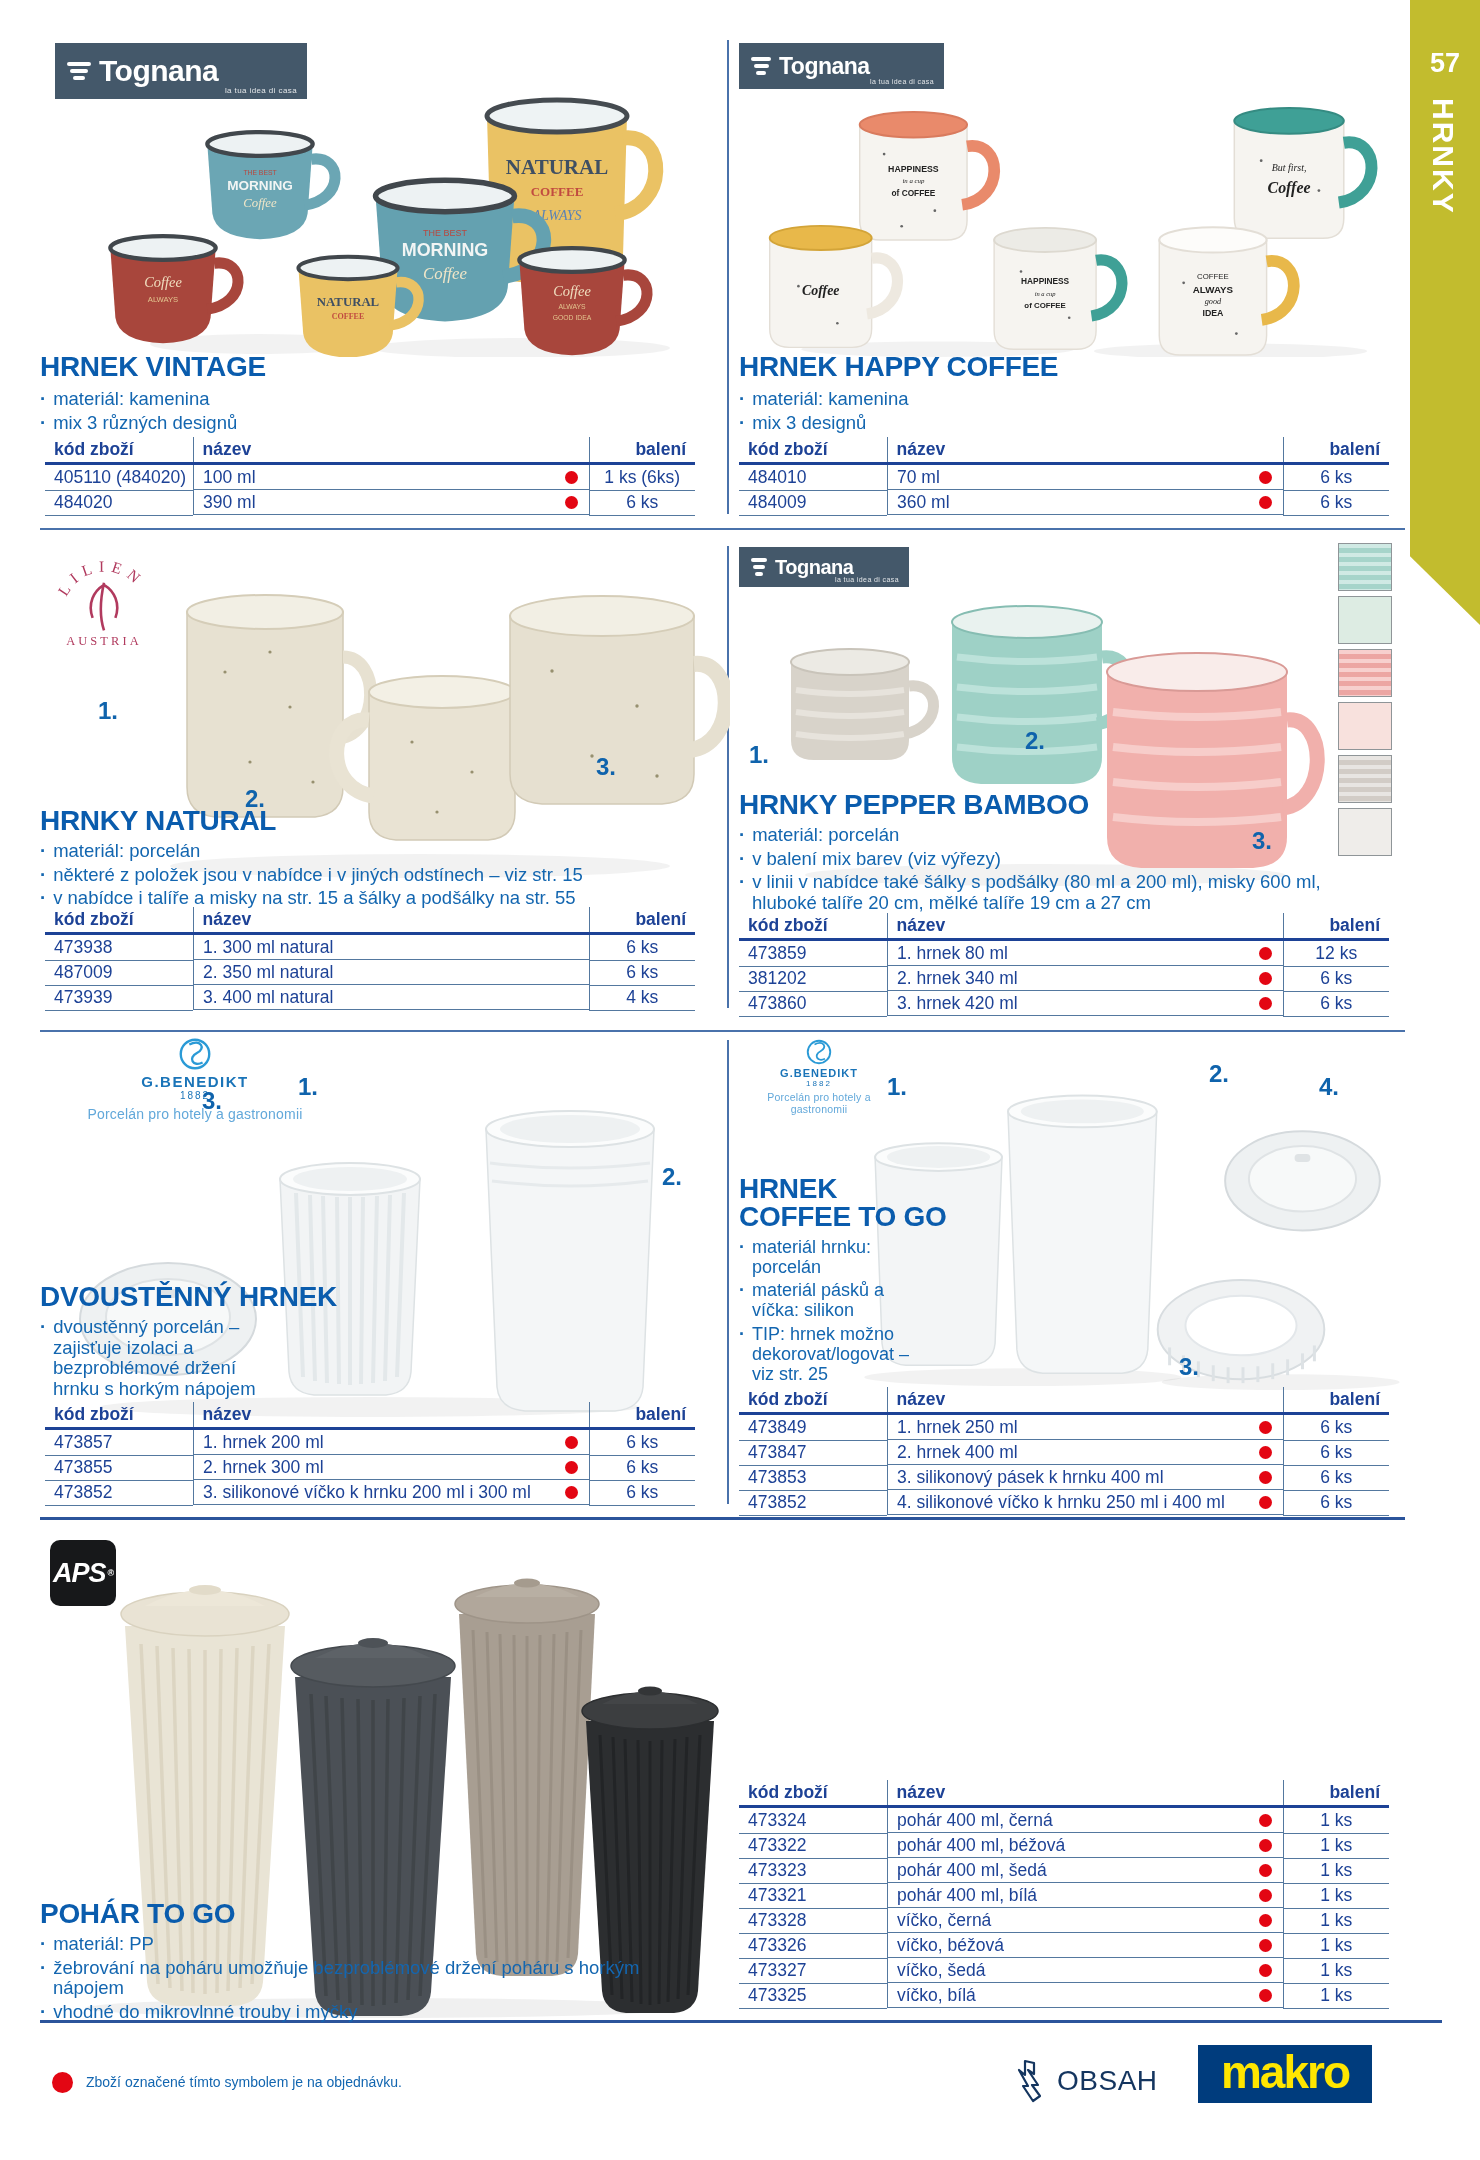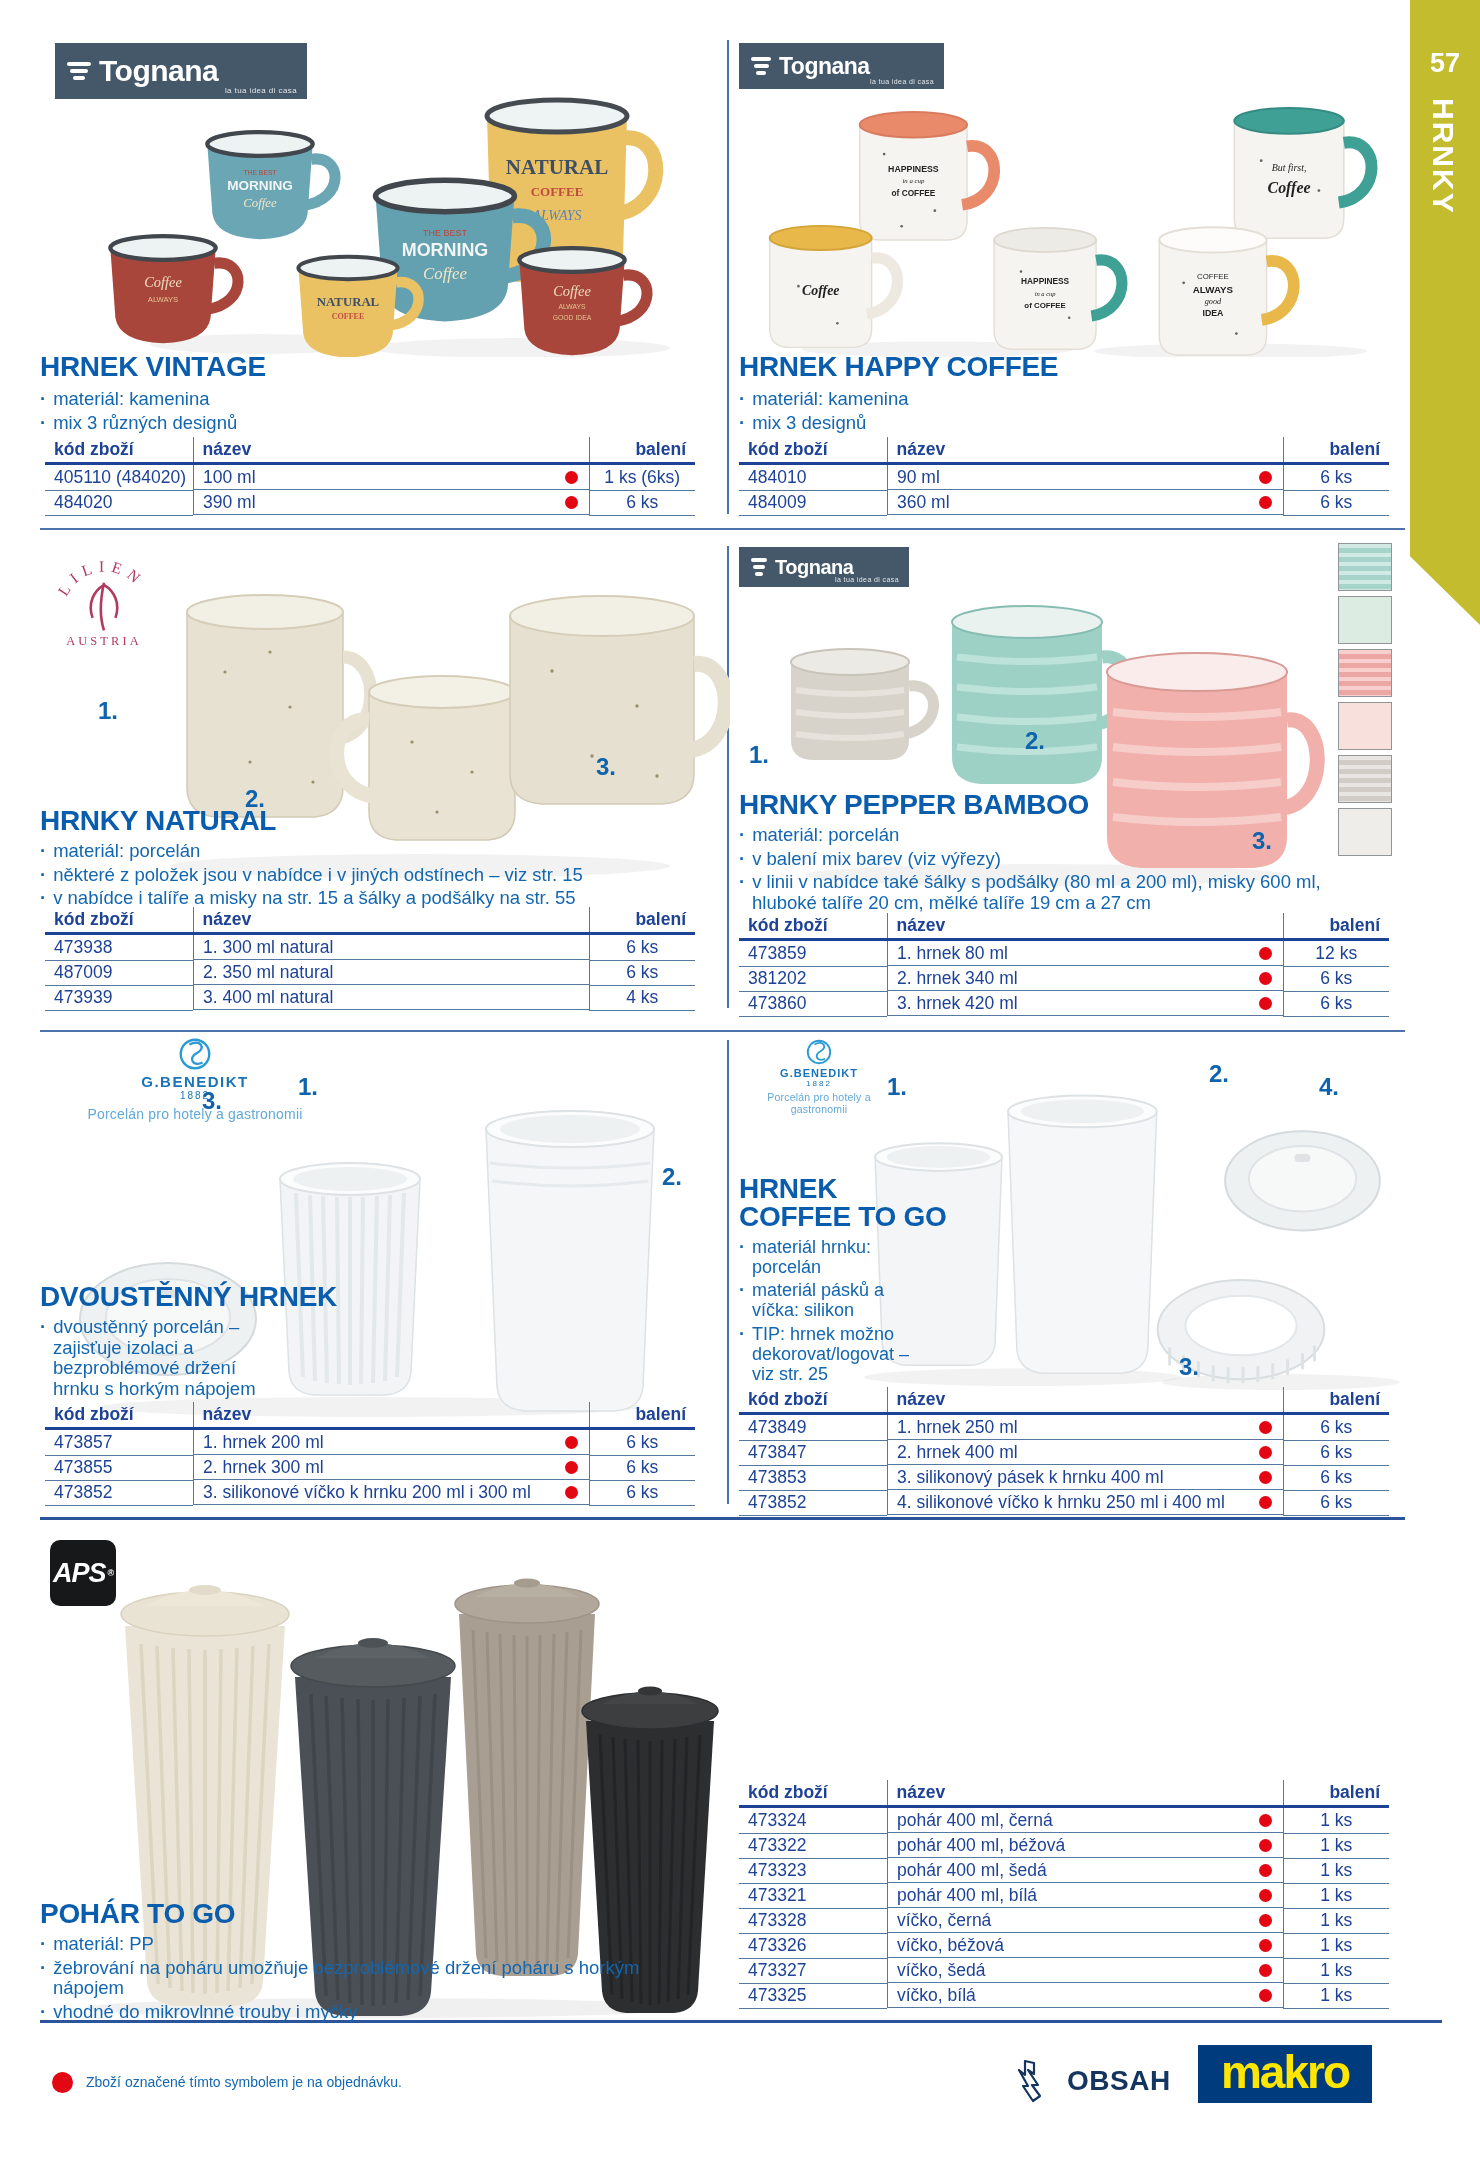--- a/index.html
+++ b/index.html
@@ -54,21 +54,21 @@
   .swatch.ribbed{background-image:repeating-linear-gradient(180deg,rgba(255,255,255,.45) 0 4px,rgba(0,0,0,0.02) 4px 9px);}
   
   .ribbon{position:absolute;right:0;top:0;width:70px;height:625px;background:#c2bc2e;
           clip-path:polygon(0 0,100% 0,100% 100%,0 89%);}
   .page-num{position:absolute;top:48px;width:70px;text-align:center;color:#fff;font-weight:bold;font-size:27px;}
   .ribbon-label{position:absolute;top:98px;left:50%;transform:translateX(-50%);writing-mode:vertical-rl;
           color:#fff;font-weight:bold;font-size:30px;letter-spacing:2px;}
   
   .f-dot{position:absolute;width:21px;height:21px;border-radius:50%;background:#e30613;}
   .f-note{position:absolute;color:#1366b0;font-size:14px;}
-  .obsah{position:absolute;display:flex;align-items:center;gap:16px;color:#14355f;font-weight:bold;font-size:28px;
+  .obsah{position:absolute;display:flex;align-items:center;gap:6px;color:#14355f;font-weight:normal;font-size:28px;
          letter-spacing:.5px;text-decoration:none;cursor:pointer;}
   .makro{position:absolute;background:#003c7d;display:flex;align-items:center;justify-content:center;}
   .makro span{color:#ffe600;font-weight:bold;font-size:46px;letter-spacing:-2px;line-height:1;transform:translateY(-2px);}
   .mt{font-family:"Liberation Serif",serif;}
   svg{display:block;}
 </style>
 </head>
 <body>
 
 <div class="page">
@@ -273,21 +273,21 @@
           <tr>
         <th>kód zboží</th>
         <th>název</th>
         <th class="t-pack">balení</th>
       </tr>
         </thead>
       <tbody>
           <tr>
             <td>484010</td>
             <td class="name-cell">
-              <span>90 ml</span>
+              <span>70 ml</span>
               <span class="dot"></span>
             </td>
             <td class="pack-cell">6 ks</td>
           </tr>
           <tr>
             <td>484009</td>
             <td class="name-cell">
               <span>360 ml</span>
               <span class="dot"></span>
             </td>

